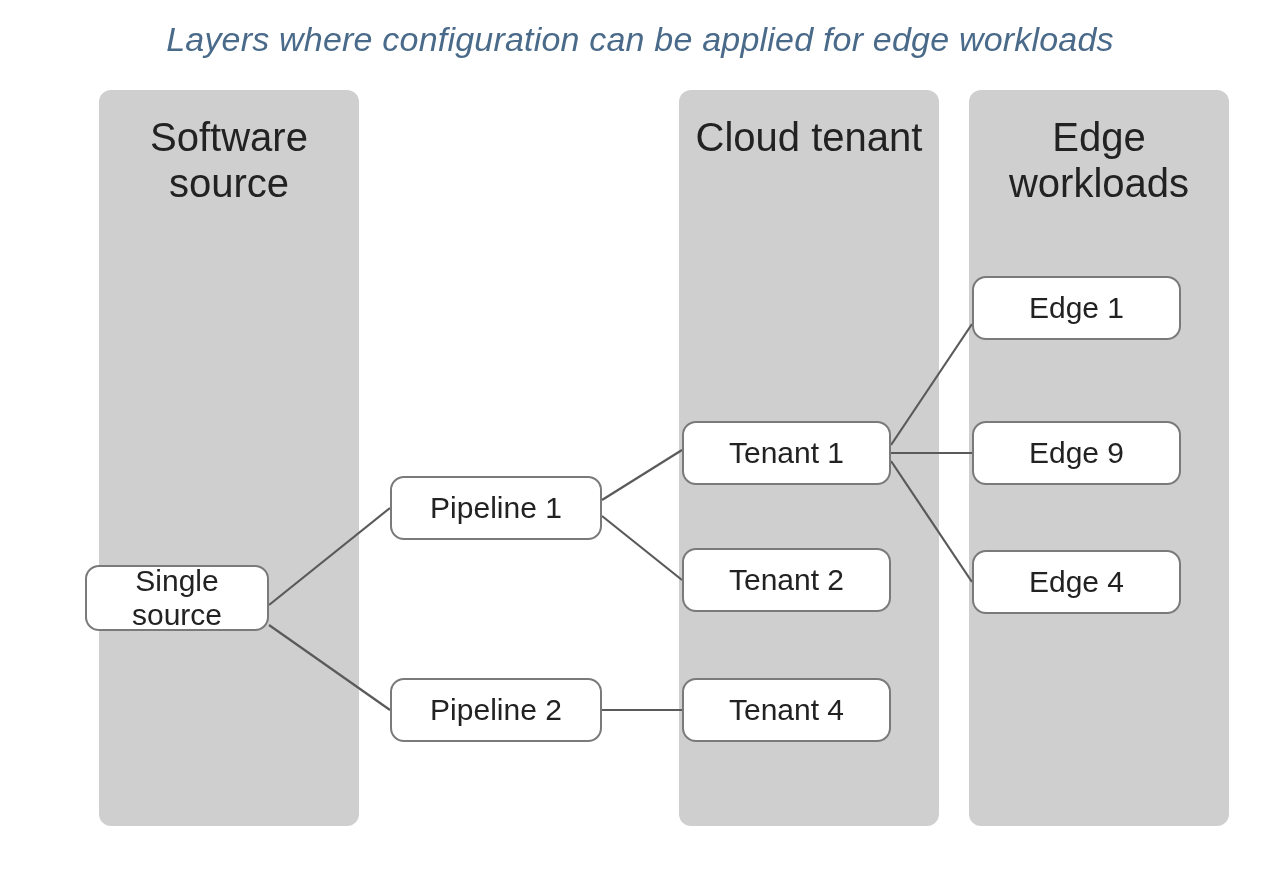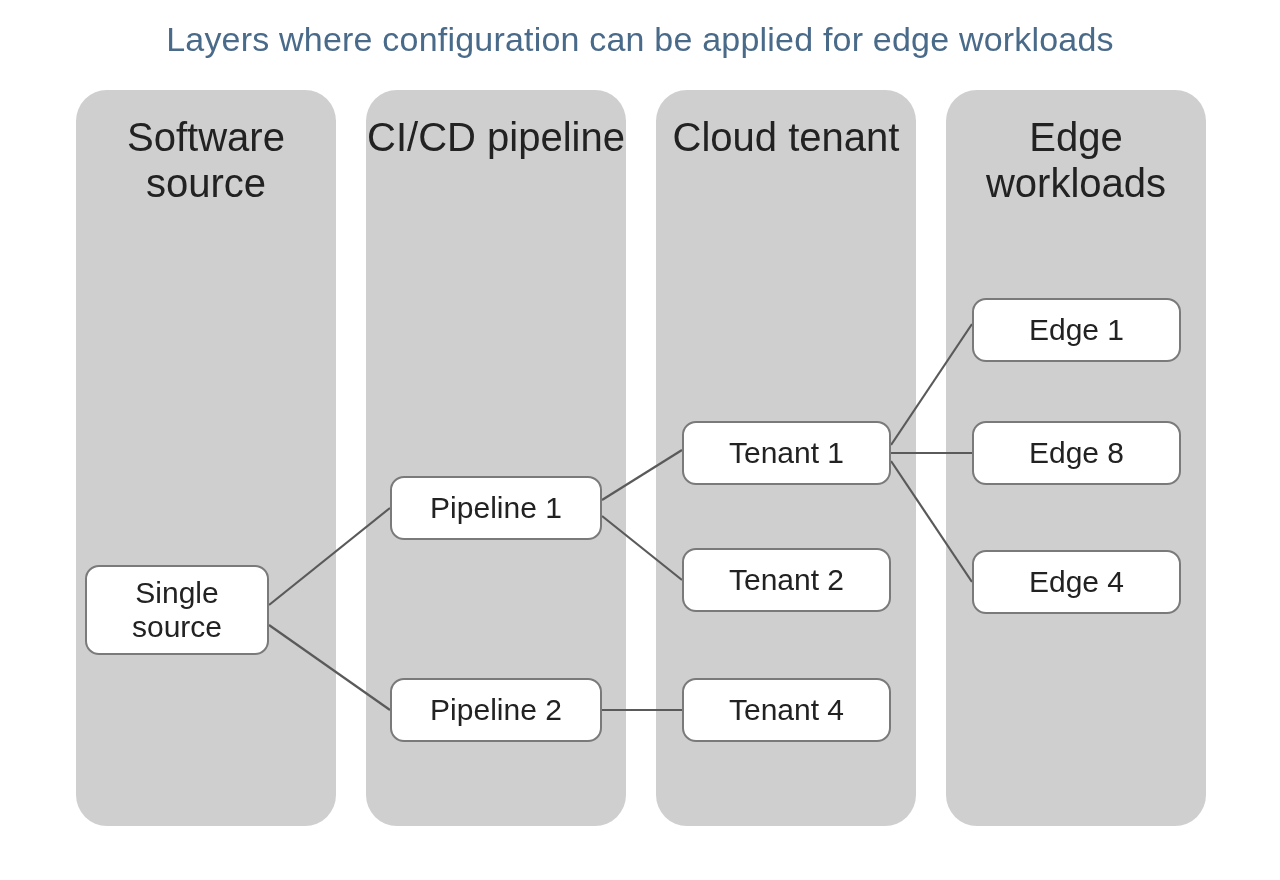--- a/index.html
+++ b/index.html
@@ -15,31 +15,33 @@
     position: relative;
     width: 1280px;
     height: 880px;
   }
   .title {
     position: absolute;
     top: 20px;
     left: 0;
     right: 0;
     text-align: center;
+    font-style: italic;
     font-size: 34px;
     color: #4a6a8a;
     font-weight: 400;
     letter-spacing: 0.2px;
   }
   .column {
     position: absolute;
     background: #cfcfcf;
-    border-radius: 31px;
+    border-radius: 12px;
     top: 90px;
     height: 736px;
+    margin-left: 23px;
   }
   .column .col-title {
     text-align: center;
     font-size: 40px;
     color: #222;
     font-weight: 400;
     line-height: 1.15;
     padding-top: 24px;
   }
   .node {
@@ -73,23 +75,20 @@
 </head>
 <body>
 
 <div class="stage">
 
   <div class="title">Layers where configuration can be applied for edge workloads</div>
 
   <div class="column" style="left:76px; width:260px;">
     <div class="col-title">Software source</div>
   </div>
-  <div class="column" style="left:366px; width:260px;">
-    <div class="col-title">CI/CD pipeline</div>
-  </div>
   <div class="column" style="left:656px; width:260px;">
     <div class="col-title">Cloud tenant</div>
   </div>
   <div class="column" style="left:946px; width:260px;">
     <div class="col-title">Edge workloads</div>
   </div>
 
   <svg class="connectors">
 
     <line x1="269" y1="605" x2="390" y2="508"></line>
@@ -102,26 +101,26 @@
 
     <line x1="602" y1="710" x2="682" y2="710"></line>
 
     <line x1="891" y1="445" x2="972" y2="324"></line>
 
     <line x1="891" y1="453" x2="972" y2="453"></line>
 
     <line x1="891" y1="461" x2="972" y2="582"></line>
   </svg>
 
-  <div id="source" class="node" style="left:85px; top:565px; width:184px; height:90px;">Single source</div>
+  <div id="source" class="node" style="left:85px; top:565px; width:184px; height:66px;">Single source</div>
 
   <div id="pipeline1" class="node" style="left:390px; top:476px; width:212px; height:64px;">Pipeline 1</div>
   <div id="pipeline2" class="node" style="left:390px; top:678px; width:212px; height:64px;">Pipeline 2</div>
 
   <div id="tenant1" class="node" style="left:682px; top:421px; width:209px; height:64px;">Tenant 1</div>
   <div id="tenant2" class="node" style="left:682px; top:548px; width:209px; height:64px;">Tenant 2</div>
   <div id="tenant3" class="node" style="left:682px; top:678px; width:209px; height:64px;">Tenant 4</div>
 
-  <div id="edge1" class="node" style="left:972px; top:298px; width:209px; height:64px;">Edge 1</div>
-  <div id="edge2" class="node" style="left:972px; top:421px; width:209px; height:64px;">Edge 8</div>
+  <div id="edge1" class="node" style="left:972px; top:276px; width:209px; height:64px;">Edge 1</div>
+  <div id="edge2" class="node" style="left:972px; top:421px; width:209px; height:64px;">Edge 9</div>
   <div id="edge3" class="node" style="left:972px; top:550px; width:209px; height:64px;">Edge 4</div>
 
 </div>
 
 </body></html>

